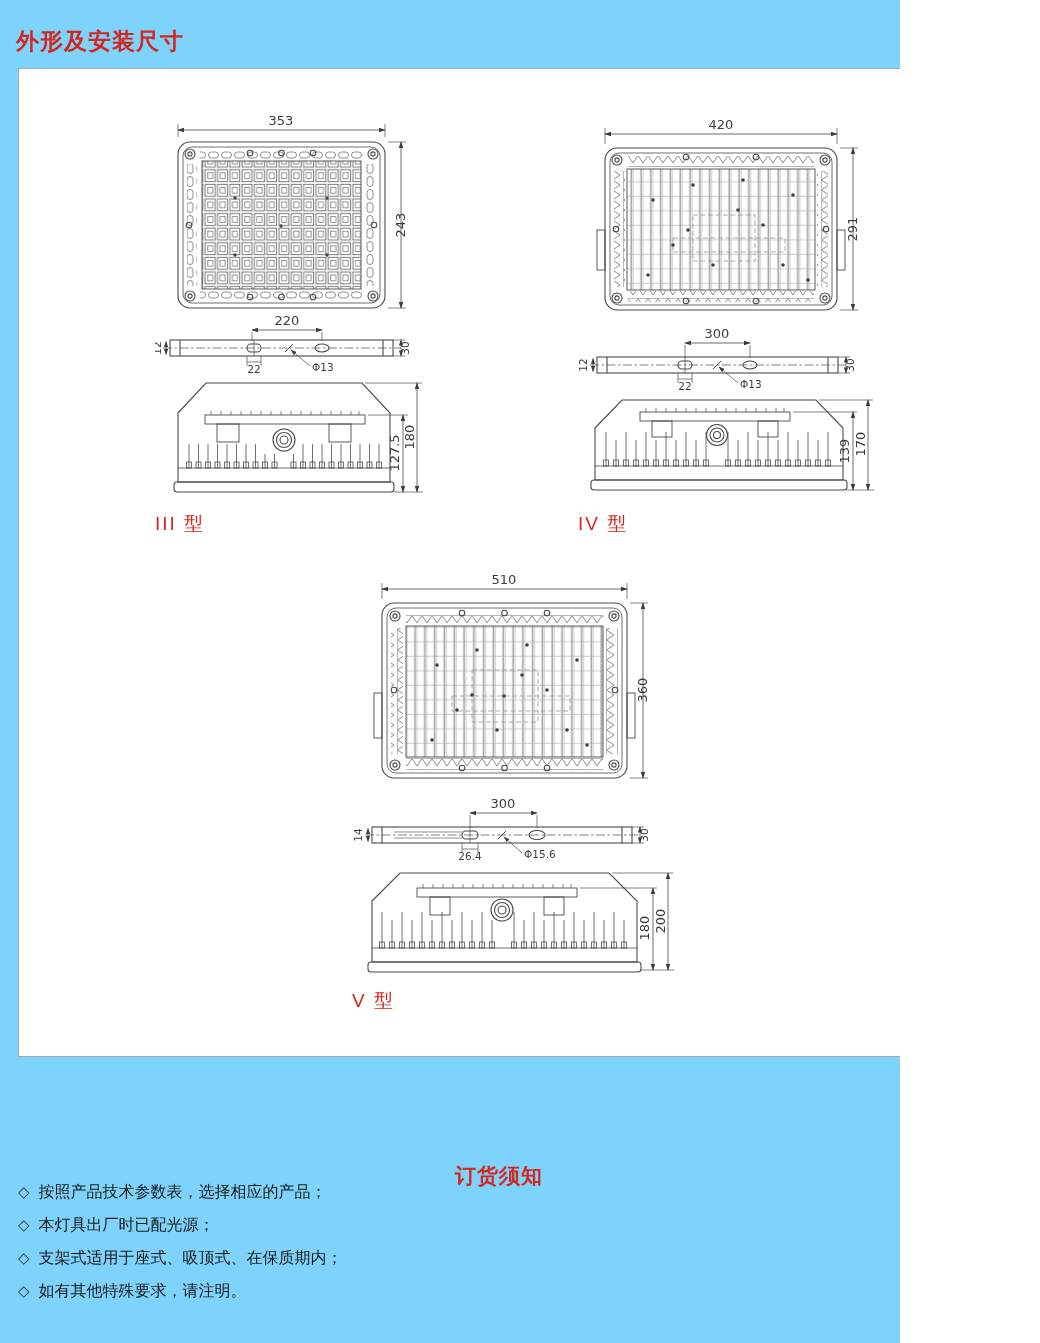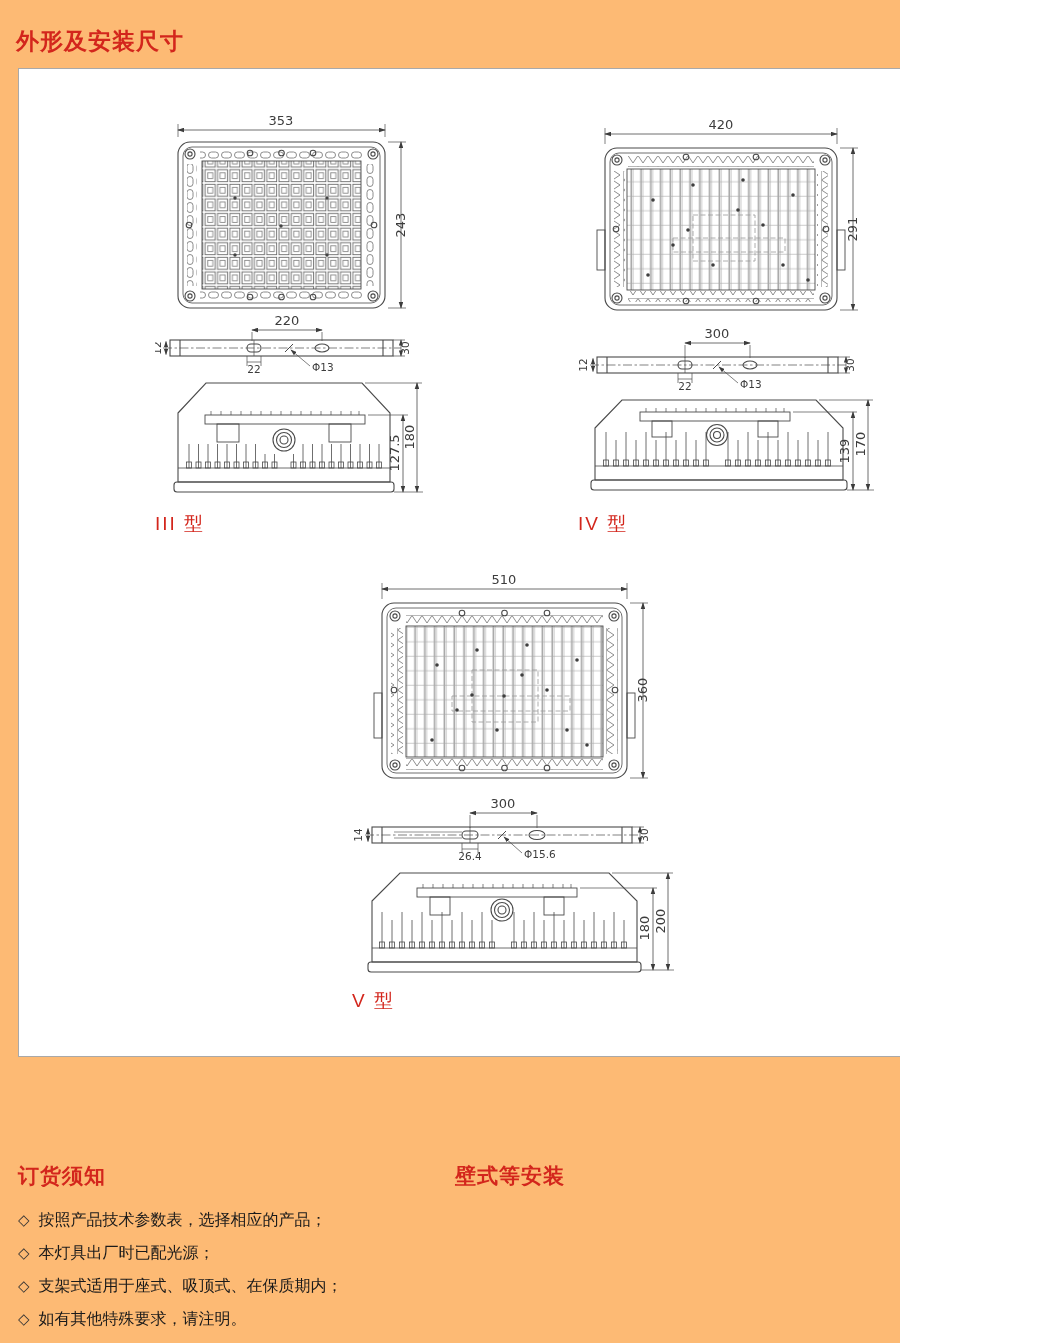--- a/index.html
+++ b/index.html
@@ -1,16 +1,16 @@
 <!DOCTYPE html>
 <html><head>
 <meta charset="utf-8">
 <style>
   html,body{margin:0;padding:0;background:#ffffff;}
-  .page{position:relative;width:900px;height:1343px;background:#fdba74;overflow:hidden;
+  .page{position:relative;width:900px;height:1343px;background:#7dd3fc;overflow:hidden;
         font-family:"Liberation Sans","DejaVu Sans",sans-serif;color:#1a1a1a;}
   .page-title{position:absolute;left:16px;top:26px;margin:0;font-size:23px;font-weight:bold;
               color:#d3261c;letter-spacing:1px;}
   .panel{position:absolute;left:18px;top:68px;width:1003px;height:987px;border:1px solid #a9a9a9;background:#fff;}
   .model-label{position:absolute;text-align:left;color:#d3261c;font-size:19px;letter-spacing:2px;}
   svg text{font-family:"DejaVu Sans","Liberation Sans",sans-serif;fill:#3c3c3c;}
   svg .dimtxt{font-size:13px;}
   svg .dimtxt-s{font-size:10.5px;}
   .drw{position:absolute;}
   .sec-title{margin:0;font-size:21px;font-weight:bold;color:#d3261c;letter-spacing:1px;}
@@ -574,36 +574,35 @@
       <line x1="260" y1="303" x2="321" y2="303" stroke-width="0.7"></line>
       <line x1="301" y1="318" x2="301" y2="400" stroke-width="0.8" marker-start="url(#arrS)" marker-end="url(#arrE)"></line>
       <line x1="316" y1="303" x2="316" y2="400" stroke-width="0.8" marker-start="url(#arrS)" marker-end="url(#arrE)"></line>
       <text class="dimtxt" transform="rotate(-90 297 358)" x="297" y="358" text-anchor="middle" stroke="none">180</text>
       <text class="dimtxt" transform="rotate(-90 313 351)" x="313" y="351" text-anchor="middle" stroke="none">200</text>
     </g>
   </svg>
   <div class="model-label" style="left:352px;top:988px;width:335px">V 型</div>
 
   <section class="ordering">
-    <h2 class="sec-title">订货须知</h2>
     <div class="b-item" style="margin-top:20px">
       <span class="diamond">◇</span>
       <span>按照产品技术参数表，选择相应的产品；</span>
     </div>
     <div class="b-item">
       <span class="diamond">◇</span>
       <span>本灯具出厂时已配光源；</span>
     </div>
     <div class="b-item">
       <span class="diamond">◇</span>
       <span>支架式适用于座式、吸顶式、在保质期内；</span>
     </div>
     <div class="b-item">
       <span class="diamond">◇</span>
       <span>如有其他特殊要求，请注明。</span>
     </div>
   </section>
 
   <section class="quality">
-    <h2 class="sec-title">壁式等安装</h2>
+    <h2 class="sec-title">订货须知</h2>
   </section>
 
 </div>
 
 </body></html>

